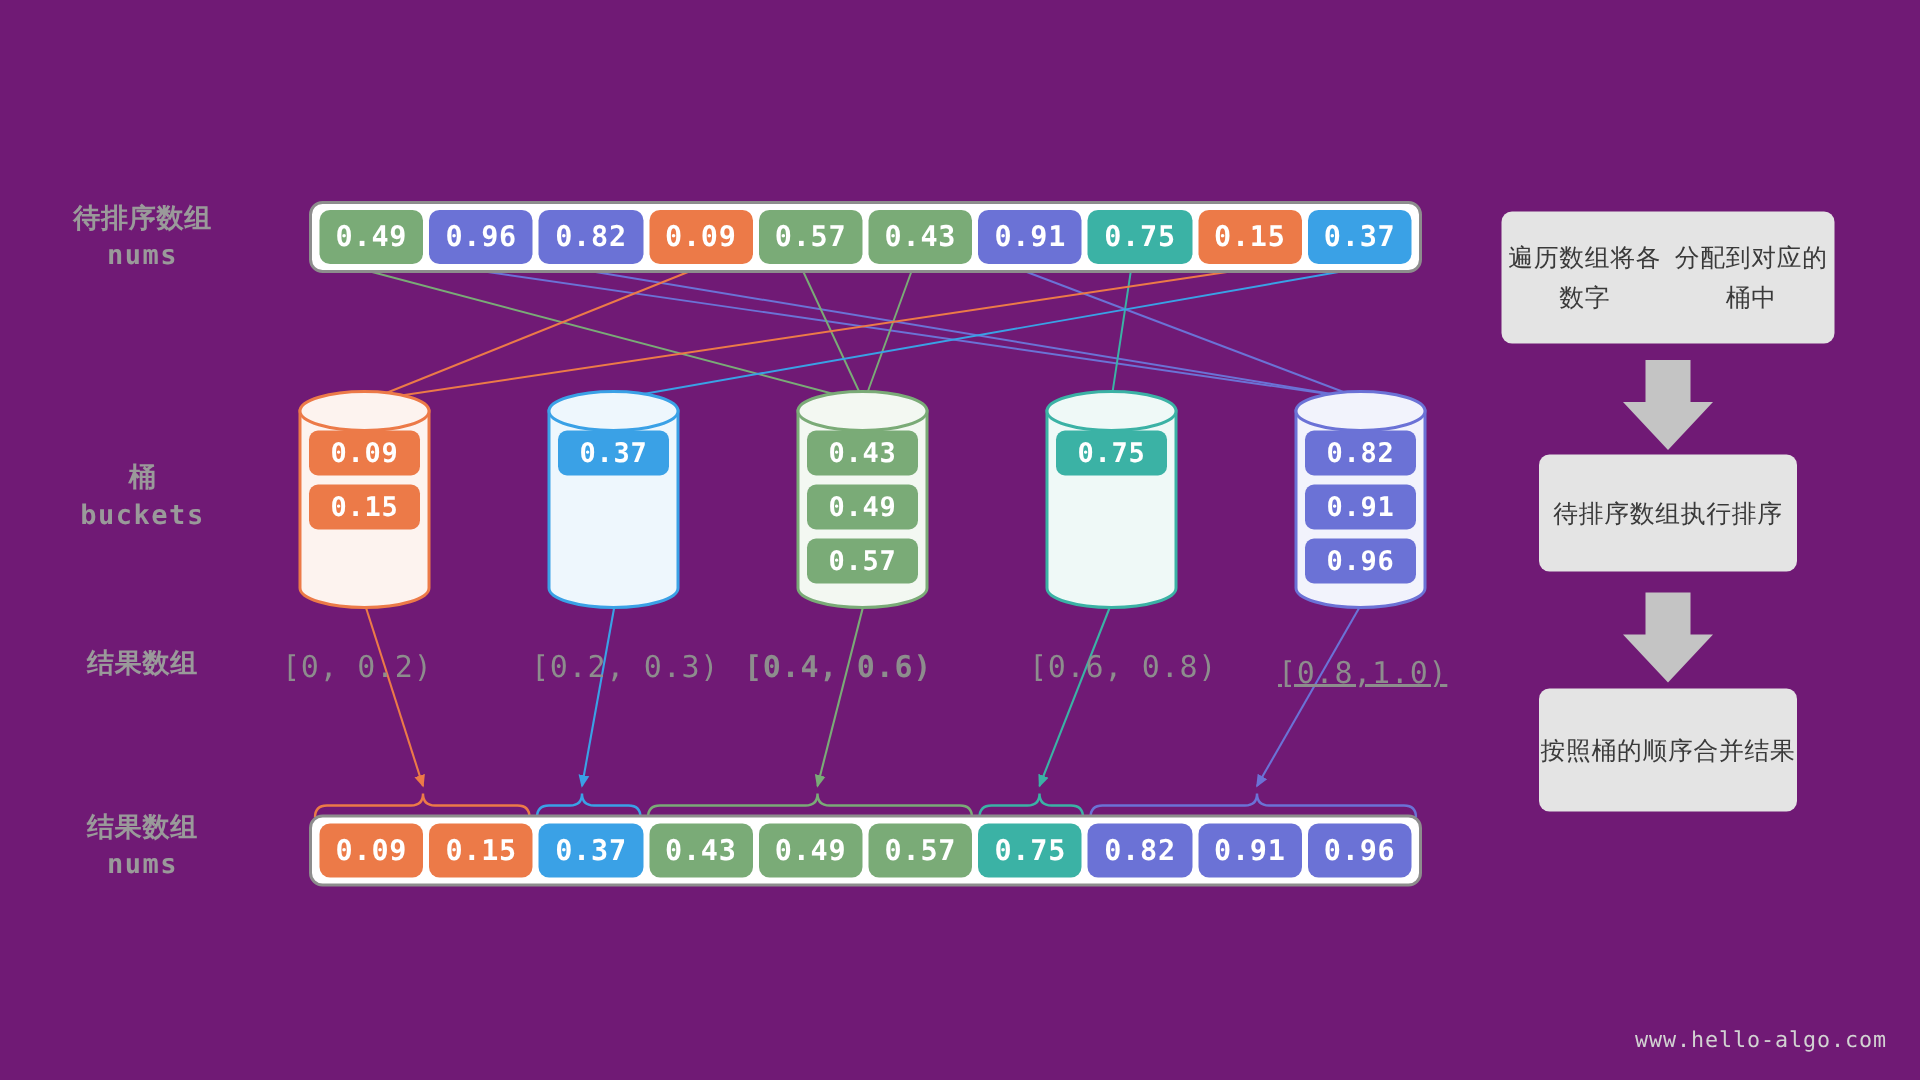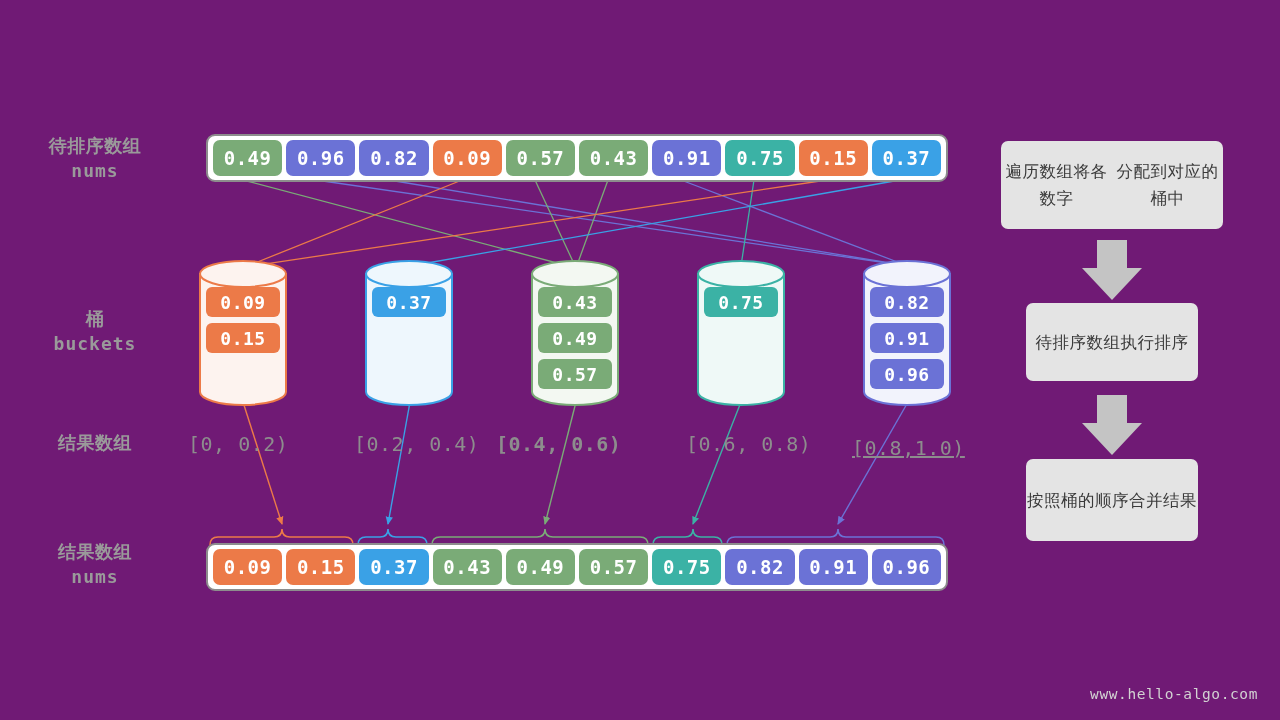--- a/index.html
+++ b/index.html
@@ -305,21 +305,21 @@
         <div class="items">
           <div class="bcell" style="background: rgb(107, 114, 214);">0.82</div>
           <div class="bcell" style="background: rgb(107, 114, 214);">0.91</div>
           <div class="bcell" style="background: rgb(107, 114, 214);">0.96</div>
         </div>
       </div>
     </div>
 
   <div id="ranges-layer">
       <div class="range-label" style="left: 188px; top: 432px;">[0, 0.2)</div>
-      <div class="range-label" style="left: 354px; top: 432px;">[0.2, 0.4)</div>
+      <div class="range-label" style="left: 354px; top: 432px;">[0.2, 0.3)</div>
       <div class="range-label" style="left: 496px; top: 432px; font-weight: bold;">[0.4, 0.6)</div>
       <div class="range-label" style="left: 686px; top: 432px;">[0.6, 0.8)</div>
       <div class="range-label" style="left: 852px; top: 436px; text-decoration: underline;">[0.8,1.0)</div>
     </div>
 
   <div class="array-box" id="result-array" style="left:206px; top:543px; width:742px; height:48px;">
       <div class="cell" style="background: rgb(236, 122, 72);">0.09</div>
       <div class="cell" style="background: rgb(236, 122, 72);">0.15</div>
       <div class="cell" style="background: rgb(58, 161, 230);">0.37</div>
       <div class="cell" style="background: rgb(122, 171, 119);">0.43</div>

